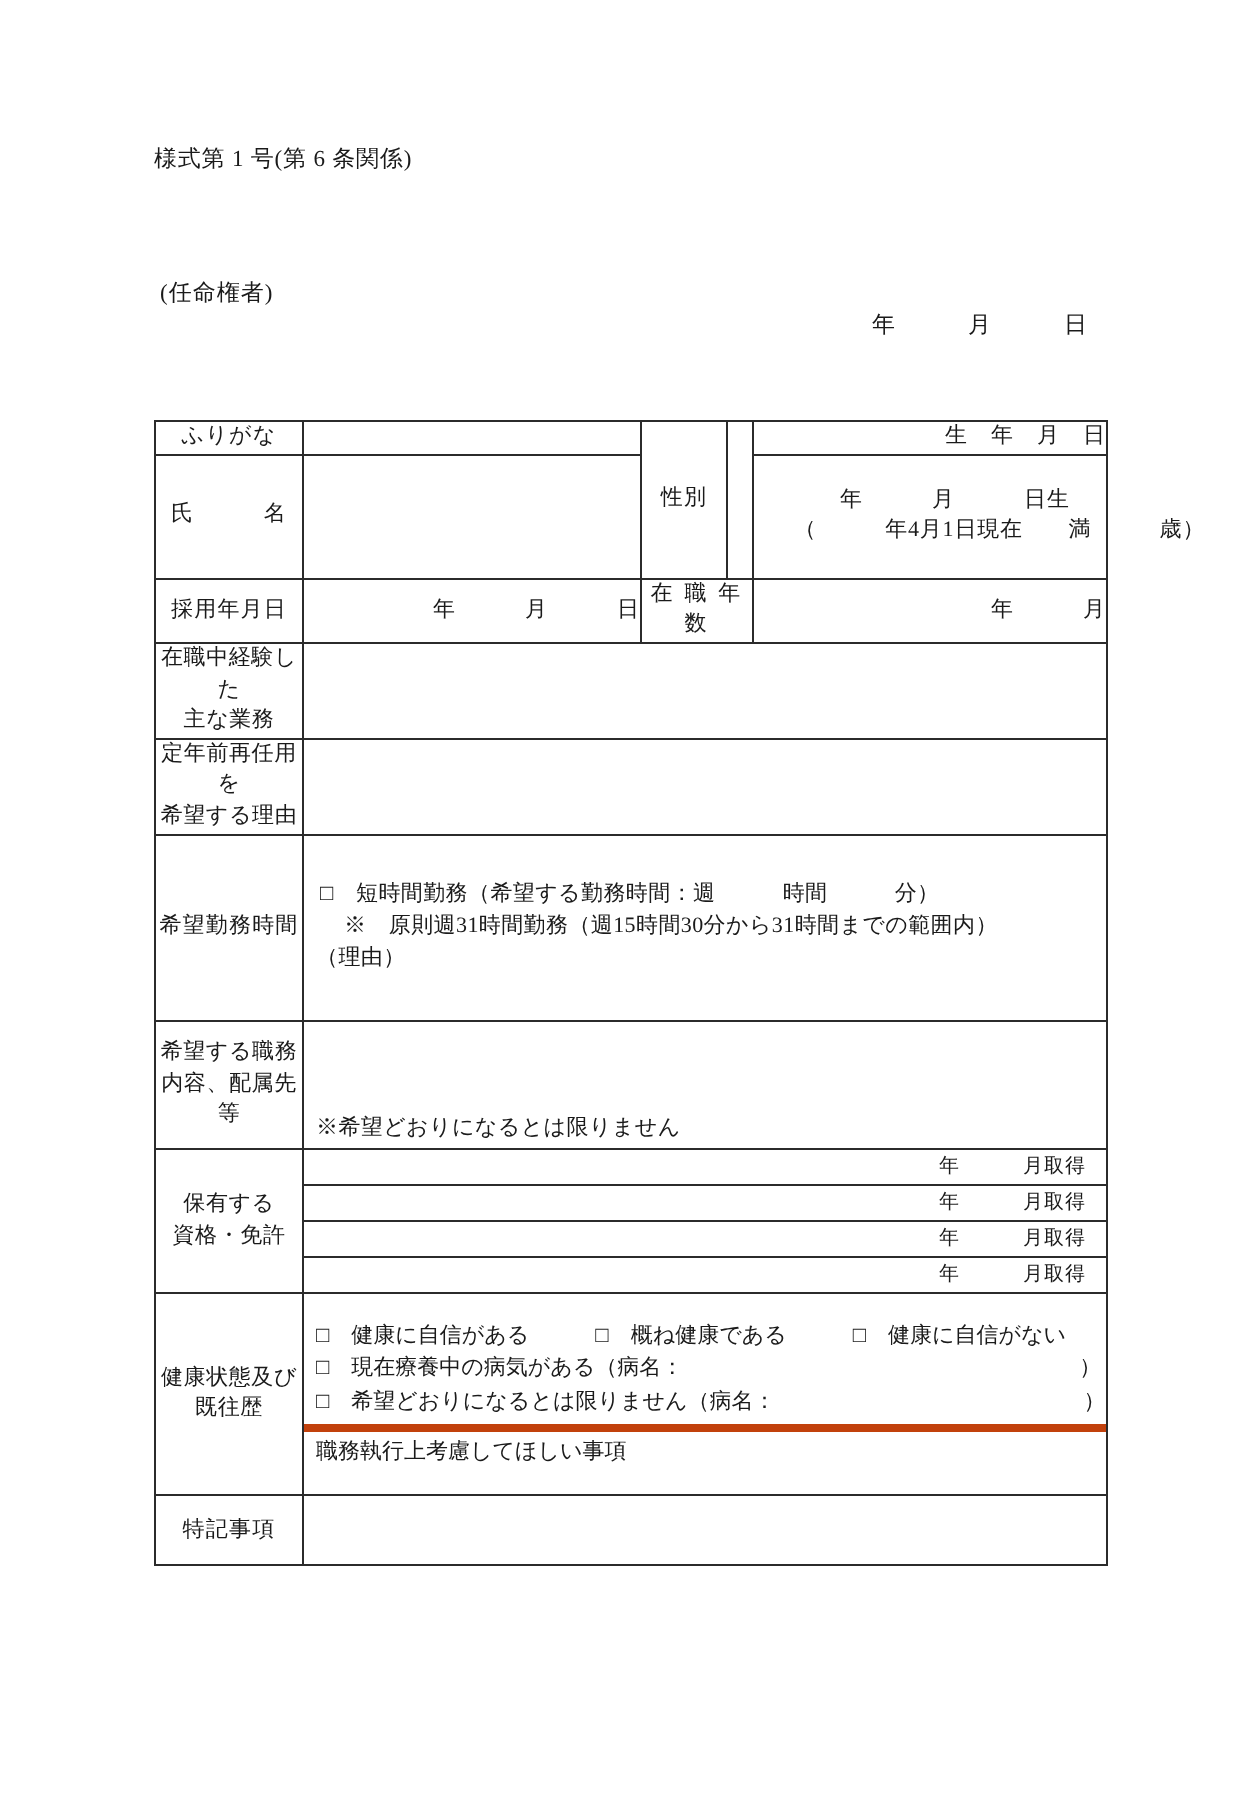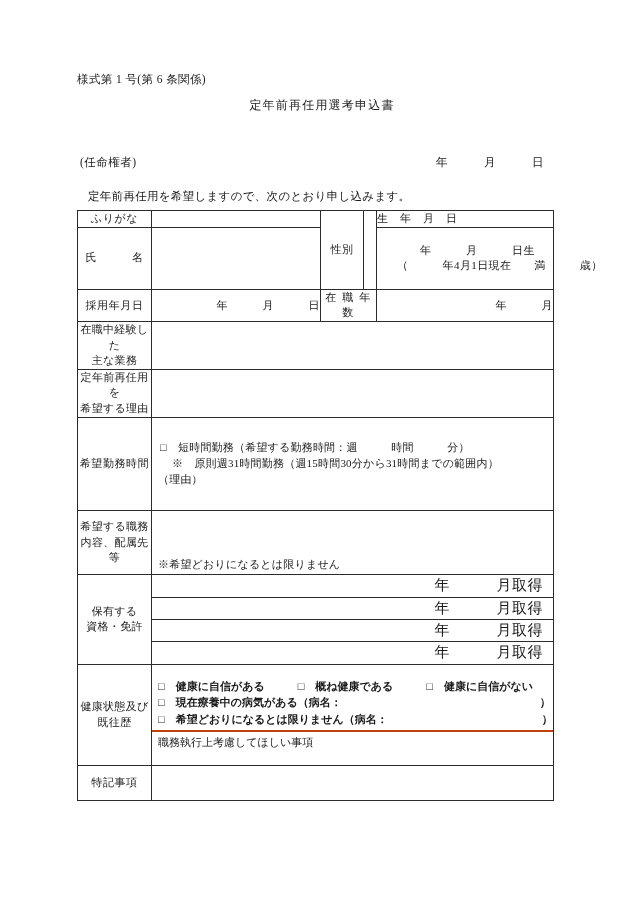--- a/index.html
+++ b/index.html
@@ -41,21 +41,20 @@
     letter-spacing: 1.2px;
     padding-left: 14px;
     box-sizing: border-box;
   }
   .appointer {
     position: absolute;
     left: 80px;
     top: 139px;
     font-size: 11.5px;
     letter-spacing: 0.5px;
-    margin-top: 16px;
   }
   .date-line {
     position: absolute;
     left: 436px;
     top: 155px;
     font-size: 11.5px;
     white-space: pre;
     letter-spacing: 0.5px;
   }
   .lead-sentence {
@@ -108,21 +107,21 @@
     white-space: pre;
     letter-spacing: 0.5px;
   }
   .birth-bottom {
     text-align: right;
     padding: 0 4px 3px 8px;
     white-space: pre;
     letter-spacing: 0.4px;
   }
   .birth-head {
-    text-align: left;
+    text-align: right;
     white-space: pre;
     letter-spacing: 0.5px;
     padding: 3px 0;
   }
   .topleft { vertical-align: top; }
   .bottomleft { vertical-align: bottom; }
 
   .cb { letter-spacing: 0.2px; }
   .cb-line {
     white-space: pre;
@@ -144,56 +143,53 @@
     table-layout: fixed;
   }
   .inner-table td {
     border: 0;
     border-bottom: 1px solid #2b2b2b;
     height: 17px;
     text-align: right;
     padding-right: 10px;
     white-space: pre;
     letter-spacing: 0.5px;
-    font-size: 15px;
+    font-size: 10px;
   }
   .inner-table tr:last-child td { border-bottom: 0; }
 
   .health-box { padding: 0; vertical-align: top; }
   .health-checks {
     padding: 3px 4px 3px 6px;
-    border-bottom: 2px solid #c2410c;
-    font-weight: bold;
+    border-bottom: 4px solid #c2410c;
   }
   .health-row { white-space: pre; line-height: 1.5; }
   .health-consider {
     padding: 3px 4px 3px 6px;
     white-space: pre;
   }
   .desire-top { height: 46px; }
   .desire-note {
     padding: 0 0 2px 2px;
     white-space: pre;
     letter-spacing: 0.2px;
   }
 </style>
 </head>
 <body>
 
 <div class="page">
 
   <div class="form-code">様式第 1 号(第 6 条関係)</div>
 
-  <div class="doc-title">定年前再任用選考申込書</div>
 
   <div class="appointer">(任命権者)</div>
 
   <div class="date-line">年　　　月　　　日</div>
 
-  <div class="lead-sentence">定年前再任用を希望しますので、次のとおり申し込みます。</div>
 
   <table class="form-table">
     <colgroup>
       <col style="width:74px">
       <col style="width:169px">
       <col style="width:43px">
       <col style="width:13px">
       <col style="width:177px">
     </colgroup>
 

